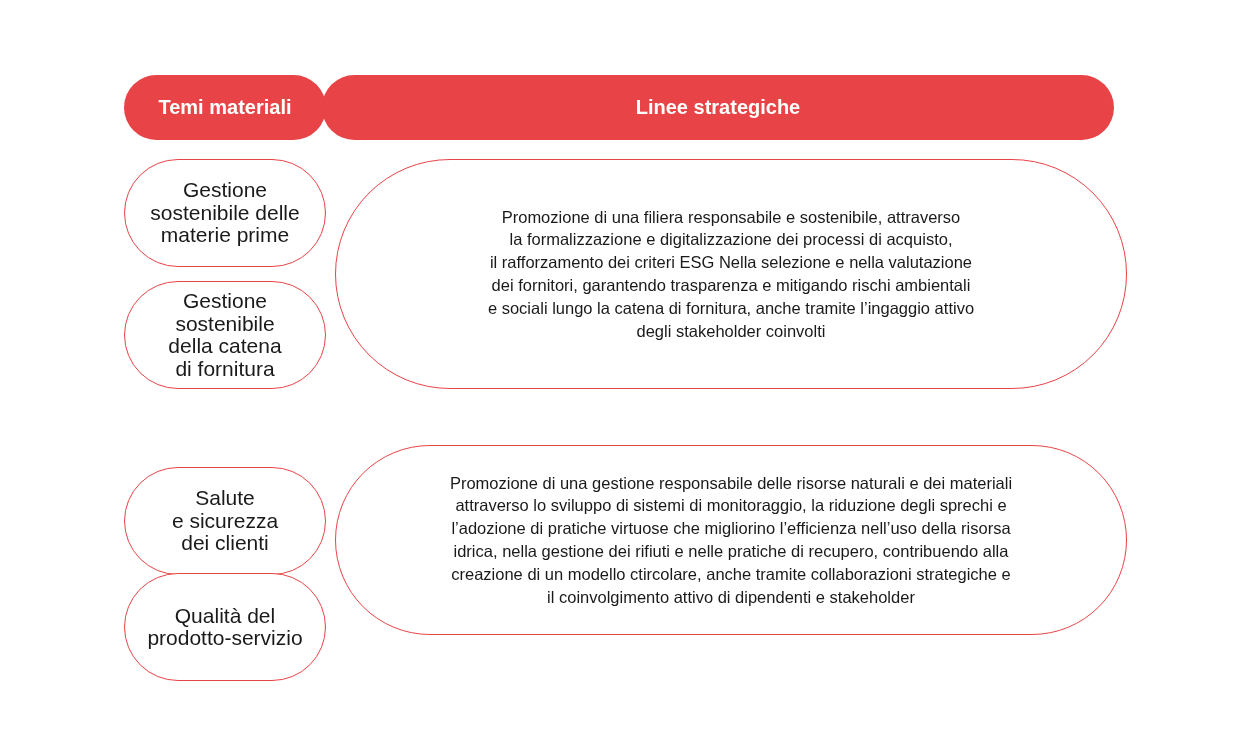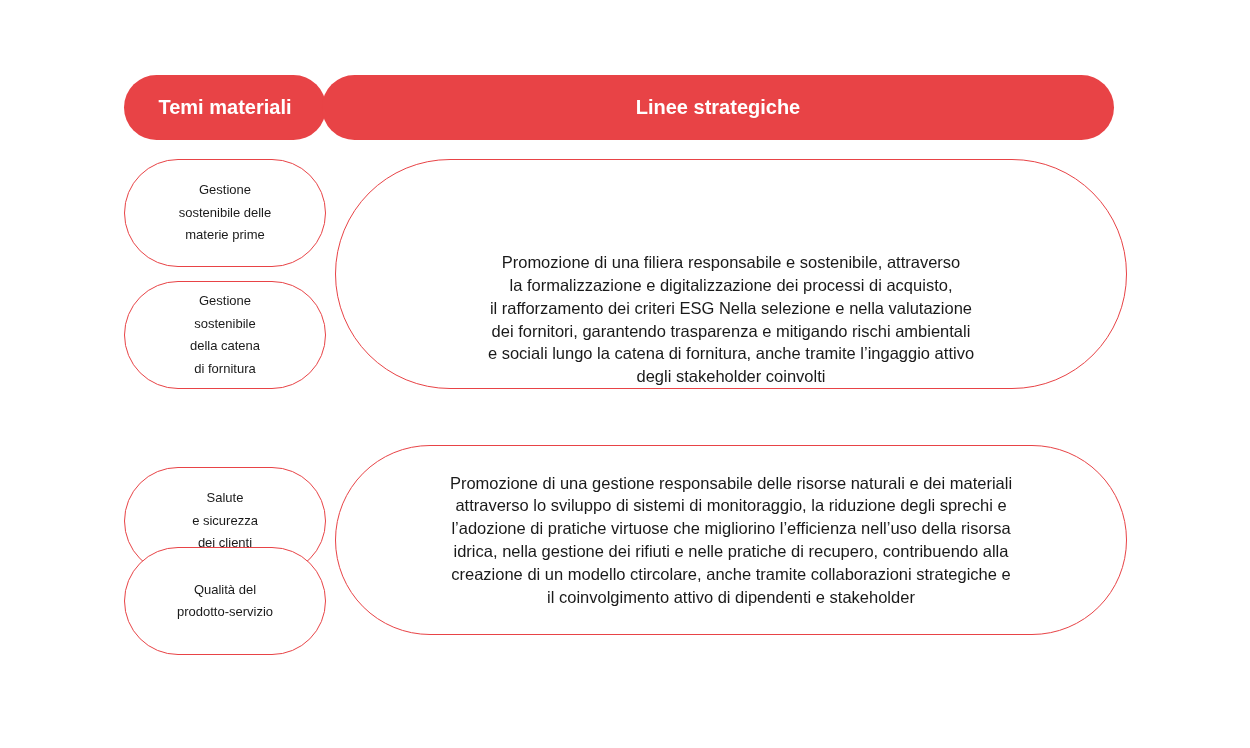--- a/index.html
+++ b/index.html
@@ -35,42 +35,42 @@
     #hdr-temi { left: 124px; width: 202px; }
     #hdr-linee { left: 322px; width: 792px; }
 
     .topic-pill {
       border: 1.3px solid #e84346;
       background: #ffffff;
       left: 124px;
       width: 202px;
       height: 108px;
       border-radius: 54px;
-      font-size: 13px;
+      font-size: 21px;
       line-height: 22.5px;
       white-space: pre-line;
       padding: 0 12px;
     }
     #t1 { top: 159px; }
     #t2 { top: 281px; }
     #t3 { top: 467px; }
-    #t4 { top: 547px; }
+    #t4 { top: 573px; }
 
     .strategy-pill {
       border: 1.3px solid #e84346;
       background: #ffffff;
       left: 335px;
       width: 792px;
       border-radius: 116px;
       font-size: 16.5px;
       line-height: 22.8px;
       white-space: pre-line;
       padding: 0 60px;
     }
-    #s1 { top: 159px; height: 230px; align-items: flex-end; }
+    #s1 { top: 159px; height: 230px; }
     #s2 { top: 445px; height: 190px; }
   </style>
 </head>
 <body>
 
 <div id="hdr-temi" class="pill header-pill">
   <span>Temi materiali</span>
 </div>
 <div id="hdr-linee" class="pill header-pill">
   <span>Linee strategiche</span>

